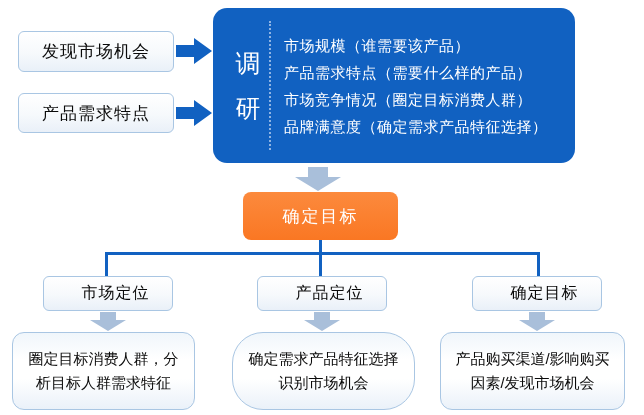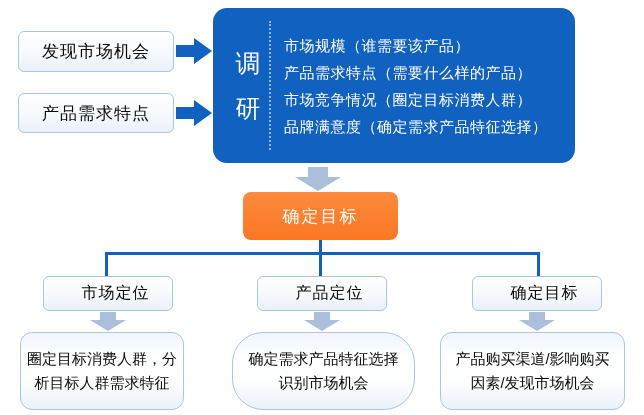--- a/index.html
+++ b/index.html
@@ -114,21 +114,21 @@
   <svg class="arrow" style="left:90px;top:312px;" width="36" height="19" viewBox="0 0 36 19">
     <polygon points="10,0 26,0 26,8 36,8 18,19 0,8 10,8" fill="#a9bfda"></polygon>
   </svg>
   <svg class="arrow" style="left:304px;top:312px;" width="36" height="19" viewBox="0 0 36 19">
     <polygon points="10,0 26,0 26,8 36,8 18,19 0,8 10,8" fill="#a9bfda"></polygon>
   </svg>
   <svg class="arrow" style="left:519px;top:312px;" width="36" height="19" viewBox="0 0 36 19">
     <polygon points="10,0 26,0 26,8 36,8 18,19 0,8 10,8" fill="#a9bfda"></polygon>
   </svg>
 
-  <div class="detail-box" style="left:20px;width:164px;">
+  <div class="detail-box" style="left:12px;width:183px;">
     <div>圈定目标消费人群，分</div>
     <div>析目标人群需求特征</div>
   </div>
   <div class="detail-box" style="left:232px;width:183px;border-radius:31px;">
     <div>确定需求产品特征选择</div>
     <div>识别市场机会</div>
   </div>
   <div class="detail-box" style="left:440px;width:185px;">
     <div>产品购买渠道/影响购买</div>
     <div>因素/发现市场机会</div>

